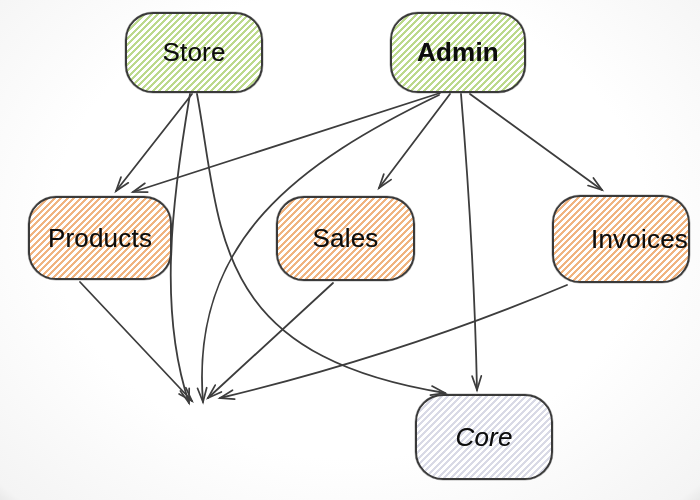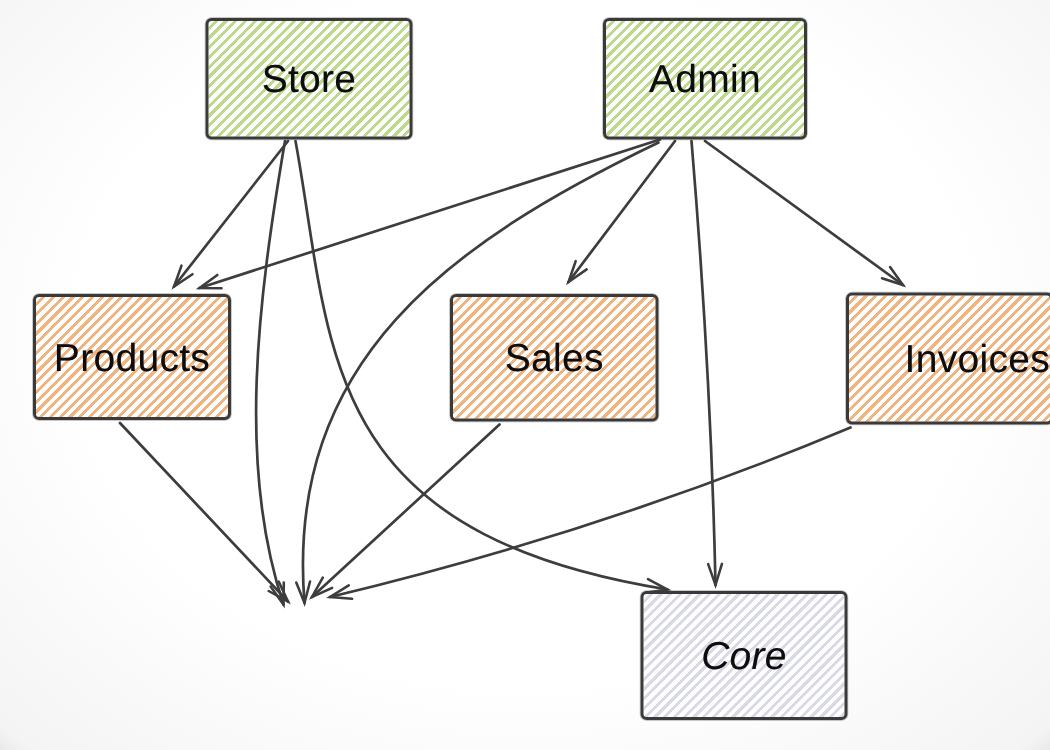--- a/index.html
+++ b/index.html
@@ -12,24 +12,23 @@
     font-family:"Liberation Sans", sans-serif;
   }
   #edge-layer{
     position:absolute;left:0;top:0;width:700px;height:500px;
     pointer-events:none;
   }
   .node{
     position:absolute;
     box-sizing:border-box;
     border:2px solid #3a3a3a;
-    border-radius:4px;
+    border-radius:28px;
     display:flex;align-items:center;justify-content:center;
     box-shadow:0 0 0 0.5px rgba(60,60,60,.35);
-    margin-left:12px;
   }
   .node .label{
     color:#0d0d0d;
     font-size:26px;
     letter-spacing:0.2px;
     text-shadow:0 0 0.5px rgba(0,0,0,.4);
     white-space:nowrap;
   }
   path.edge{
     fill:none;
@@ -67,26 +66,26 @@
       <path d="M179.1,394.0 L192.0,401.0 L185.8,387.7" class="arrowhead" stroke="#3d3d3d"></path>
       <path d="M333,283 L208,398" class="edge" stroke="#3d3d3d"></path>
       <path d="M215.2,385.1 L208.0,398.0 L221.4,391.9" class="arrowhead" stroke="#3d3d3d"></path>
       <path d="M567,285 Q400,355 220,398" class="edge" stroke="#3d3d3d"></path>
       <path d="M232.5,390.2 L220.0,398.0 L234.7,399.2" class="arrowhead" stroke="#3d3d3d"></path>
     </svg>
 <div class="node" style="left: 125px; top: 12px; width: 138px; height: 81px; border-color: rgb(58, 58, 58); background: repeating-linear-gradient(135deg, rgb(255, 255, 255) 0px, rgb(255, 255, 255) 2.6px, rgb(188, 217, 140) 2.6px, rgb(188, 217, 140) 4.6px);">
       <span class="label" style="color: rgb(13, 13, 13);">Store</span>
     </div>
     <div class="node" style="left: 390px; top: 12px; width: 136px; height: 81px; border-color: rgb(58, 58, 58); background: repeating-linear-gradient(135deg, rgb(255, 255, 255) 0px, rgb(255, 255, 255) 2.6px, rgb(188, 217, 140) 2.6px, rgb(188, 217, 140) 4.6px);">
-      <span class="label" style="color: rgb(13, 13, 13);">Admin</span>
+      <span class="label" style="color: rgb(13, 13, 13); font-weight: bold;">Admin</span>
     </div>
-    <div class="node" style="left: 10px; top: 196px; width: 132px; height: 84px; border-color: rgb(58, 58, 58); background: repeating-linear-gradient(135deg, rgb(255, 255, 255) 0px, rgb(255, 255, 255) 2.6px, rgb(240, 180, 128) 2.6px, rgb(240, 180, 128) 4.6px);">
+    <div class="node" style="left: 28px; top: 196px; width: 144px; height: 84px; border-color: rgb(58, 58, 58); background: repeating-linear-gradient(135deg, rgb(255, 255, 255) 0px, rgb(255, 255, 255) 2.6px, rgb(240, 180, 128) 2.6px, rgb(240, 180, 128) 4.6px);">
       <span class="label" style="color: rgb(13, 13, 13);">Products</span>
     </div>
-    <div class="node" style="left: 288px; top: 196px; width: 139px; height: 85px; border-color: rgb(58, 58, 58); background: repeating-linear-gradient(135deg, rgb(255, 255, 255) 0px, rgb(255, 255, 255) 2.6px, rgb(240, 180, 128) 2.6px, rgb(240, 180, 128) 4.6px);">
+    <div class="node" style="left: 276px; top: 196px; width: 139px; height: 85px; border-color: rgb(58, 58, 58); background: repeating-linear-gradient(135deg, rgb(255, 255, 255) 0px, rgb(255, 255, 255) 2.6px, rgb(240, 180, 128) 2.6px, rgb(240, 180, 128) 4.6px);">
       <span class="label" style="color: rgb(13, 13, 13);">Sales</span>
     </div>
     <div class="node" style="left: 552px; top: 195px; width: 138px; height: 88px; border-color: rgb(58, 58, 58); background: repeating-linear-gradient(135deg, rgb(255, 255, 255) 0px, rgb(255, 255, 255) 2.6px, rgb(240, 180, 128) 2.6px, rgb(240, 180, 128) 4.6px); justify-content: flex-end;">
       <span class="label" style="color: rgb(13, 13, 13);">Invoices</span>
     </div>
     <div class="node" style="left: 415px; top: 394px; width: 138px; height: 86px; border-color: rgb(58, 58, 58); background: repeating-linear-gradient(135deg, rgb(255, 255, 255) 0px, rgb(255, 255, 255) 2.6px, rgb(217, 218, 230) 2.6px, rgb(217, 218, 230) 4.6px);">
       <span class="label" style="color: rgb(13, 13, 13); font-style: italic;">Core</span>
     </div>
   </div>
 

